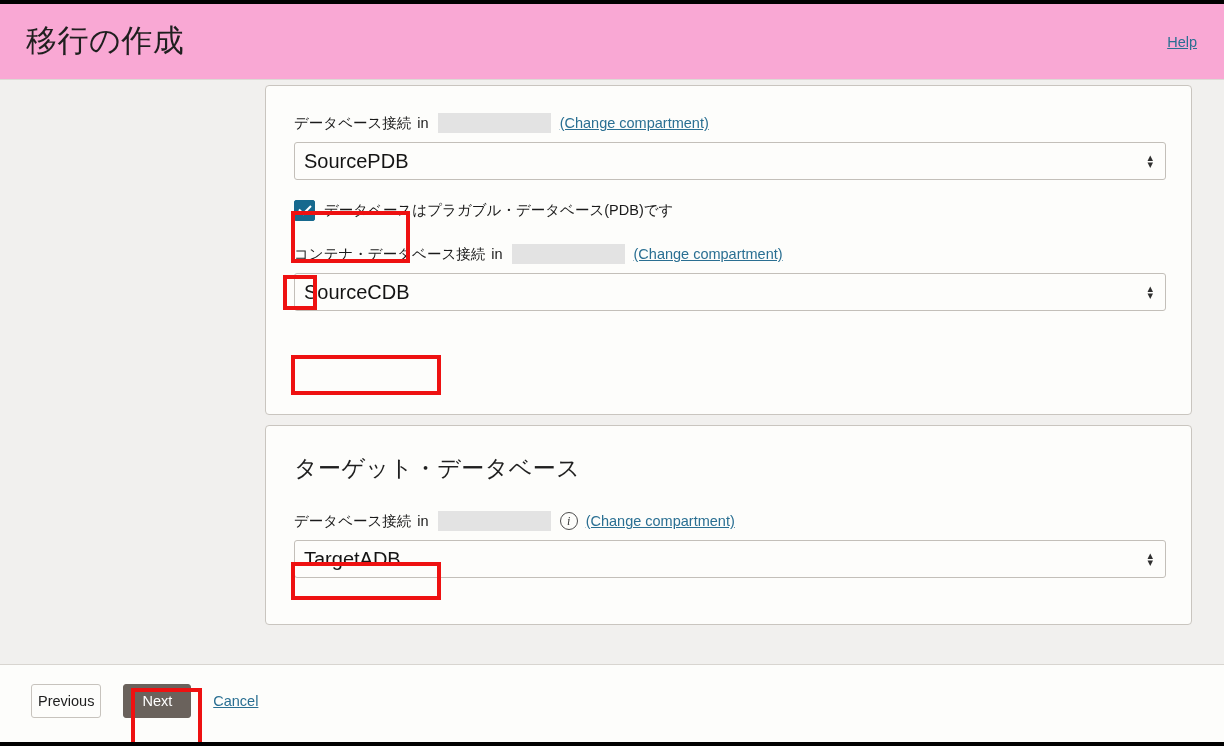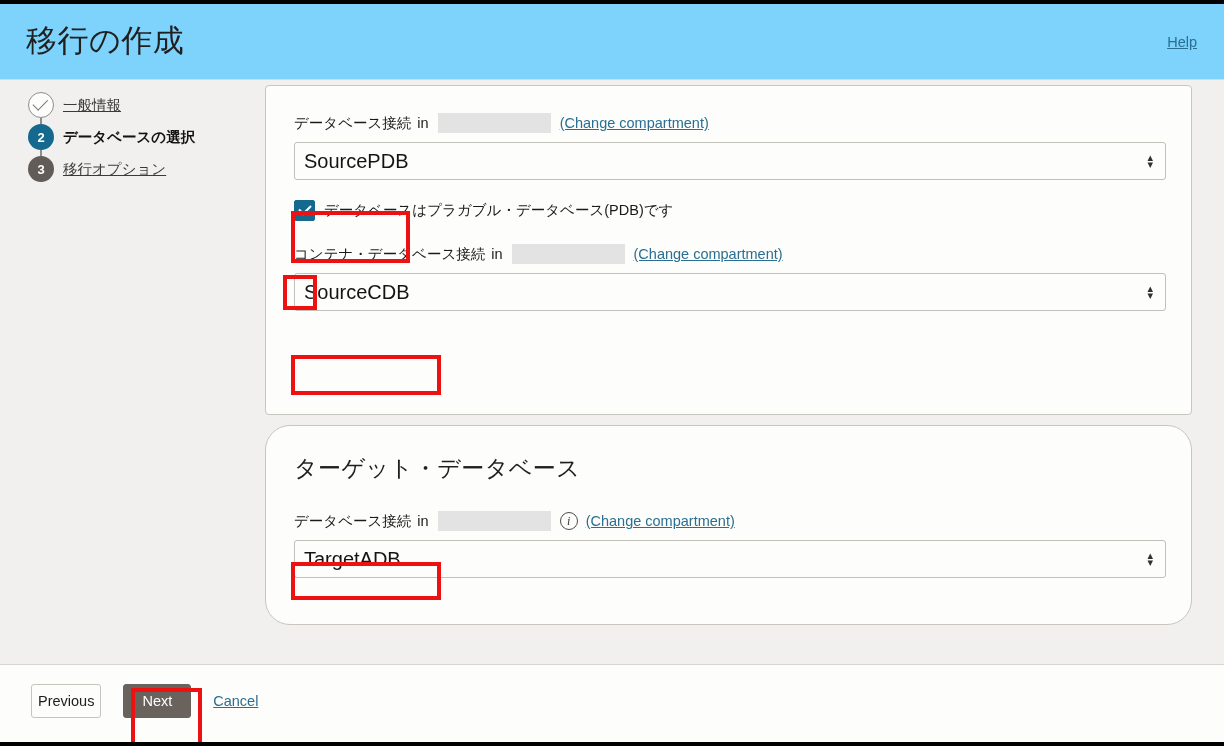--- a/index.html
+++ b/index.html
@@ -23,21 +23,21 @@
     width: 1224px;
     height: 738px;
     background: #f1f0ee;
     overflow: hidden;
   }
 
   
   .header {
     position: relative;
     height: 76px;
-    background: #7dd3fc;
+    background: #f9a8d4;
     border-bottom: 1px solid #dcdad5;
     box-sizing: border-box;
   }
   .page-title {
     position: absolute;
     left: 26px;
     top: 14px;
     font-size: 31px;
     font-weight: 400;
     color: #1f1f1f;
@@ -135,21 +135,21 @@
   .panel {
     position: absolute;
     left: 265px;
     width: 927px;
     background: #fdfdfb;
     border: 1px solid #c9c5bf;
     border-radius: 4px;
     box-sizing: border-box;
   }
   #panel-source { top: 5px;   height: 330px; }
-  #panel-target { top: 345px; height: 200px; border-radius: 25px; }
+  #panel-target { top: 345px; height: 200px; }
 
   .panel-heading {
     margin: 0;
     padding: 27px 0 0 28px;
     font-size: 23px;
     font-weight: 400;
     color: #1f1f1f;
     letter-spacing: 0.5px;
   }
 
@@ -322,42 +322,20 @@
 
 <div class="page">
 
   <div class="header">
     <h1 class="page-title">移行の作成</h1>
     <a class="help-link">Help</a>
   </div>
 
   <div class="body-area">
 
-    <div class="steps">
-
-      <div class="step">
-        <div class="step-marker done">
-          <i class="check-glyph"></i>
-        </div>
-        <div class="connector"></div>
-        <span class="step-label link">一般情報</span>
-      </div>
-
-      <div class="step">
-        <div class="step-marker active">2</div>
-        <div class="connector"></div>
-        <span class="step-label current">データベースの選択</span>
-      </div>
-
-      <div class="step">
-        <div class="step-marker todo">3</div>
-        <span class="step-label link">移行オプション</span>
-      </div>
-
-    </div>
 
     <div class="panel" id="panel-source">
 
       <div class="field-row" style="margin-top:26px;">
         <span class="field-label">データベース接続</span>
         <span class="field-label" style="margin-left:6px;">in</span>
         <span class="redaction w1"></span>
         <a class="change-link">(Change compartment)</a>
       </div>
 

